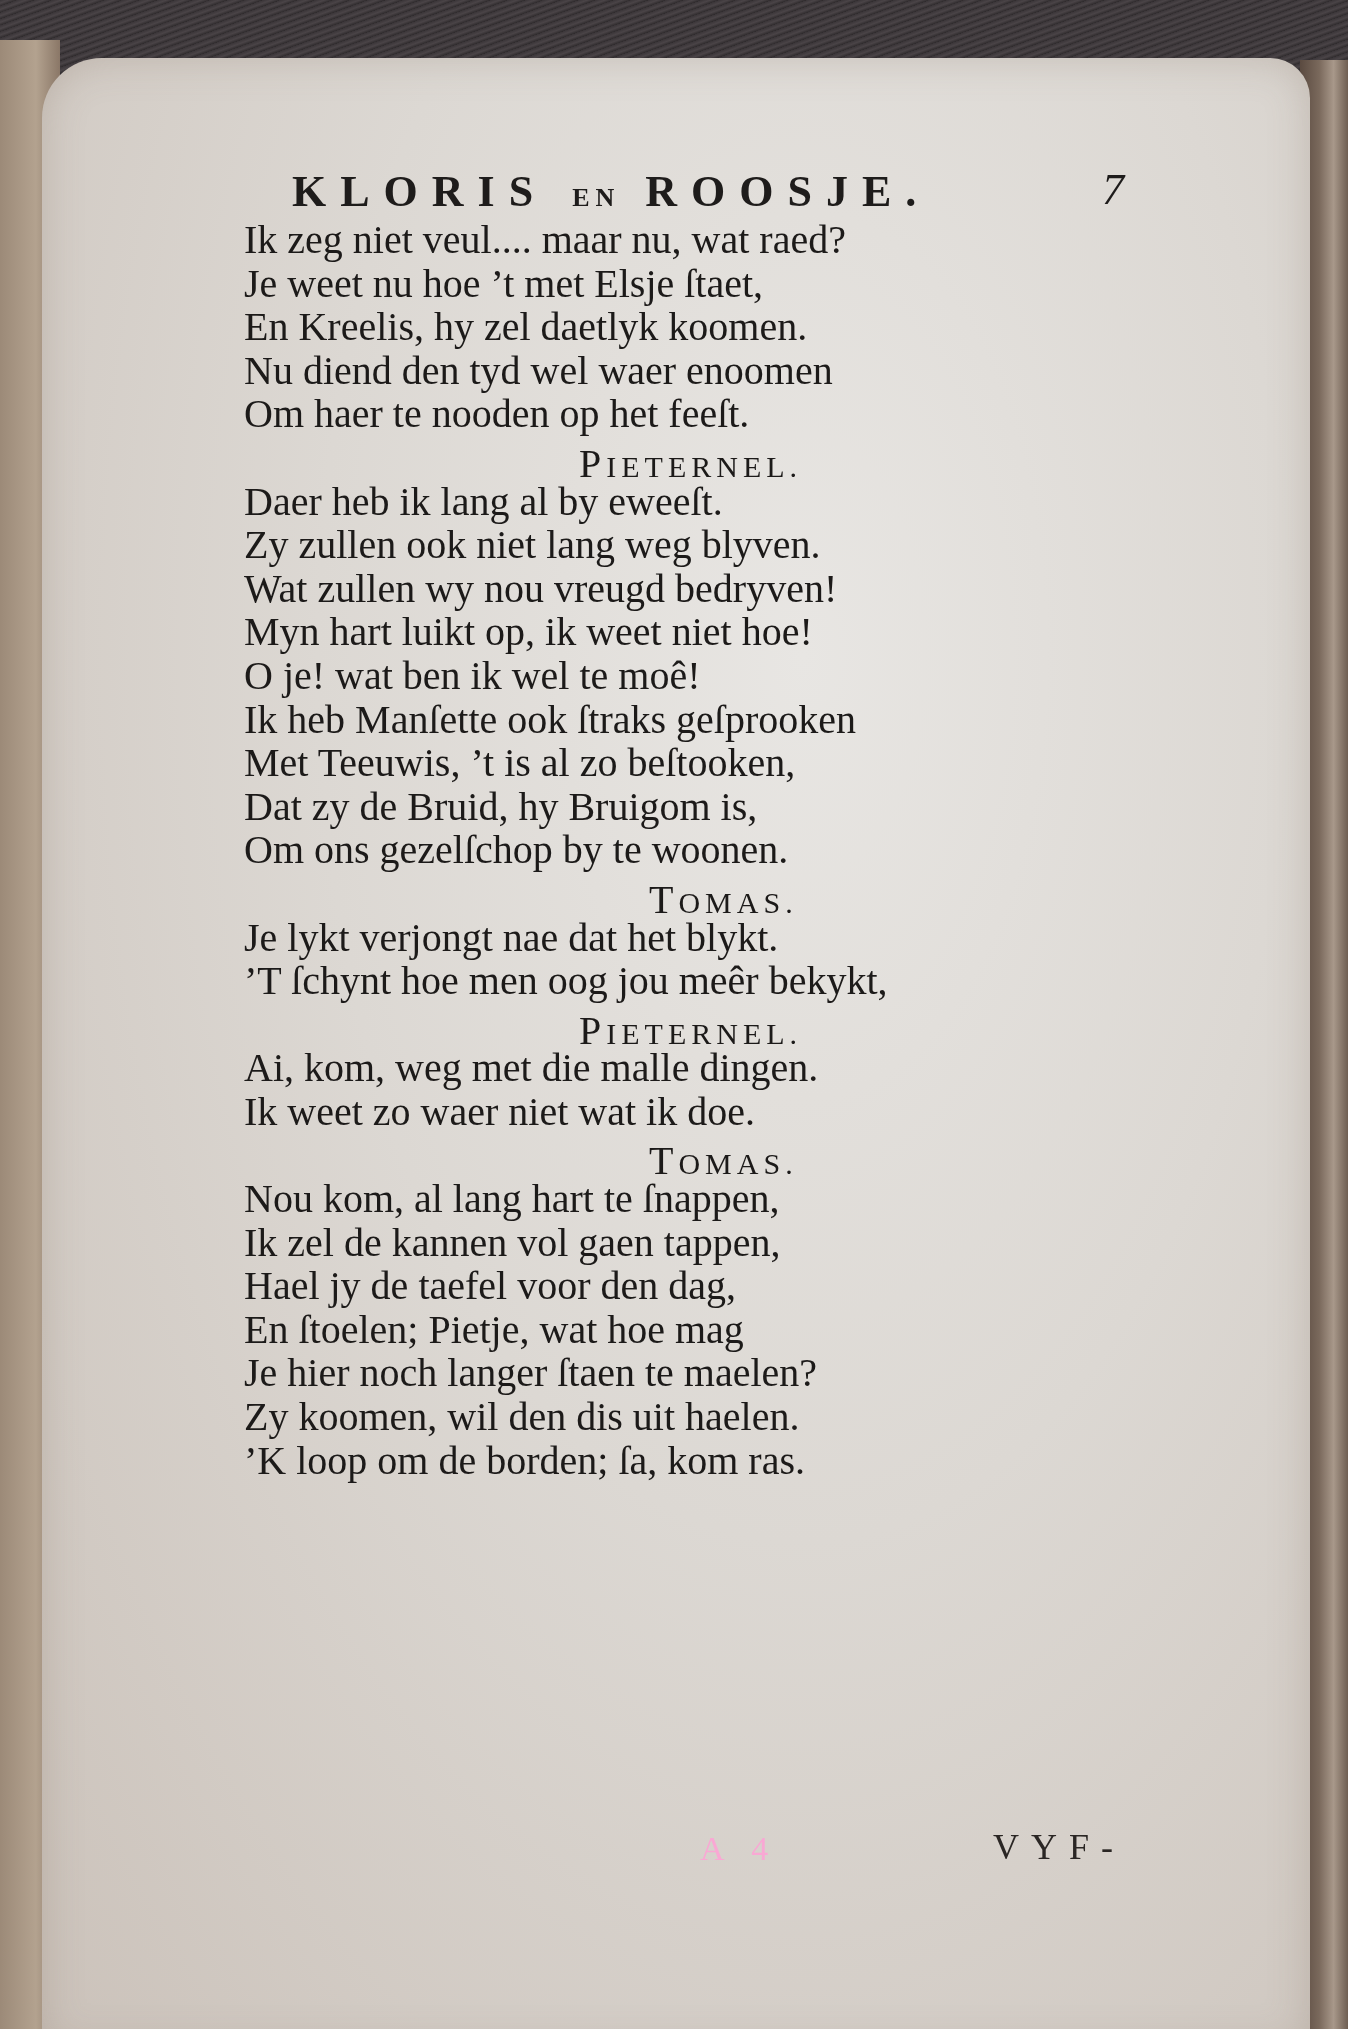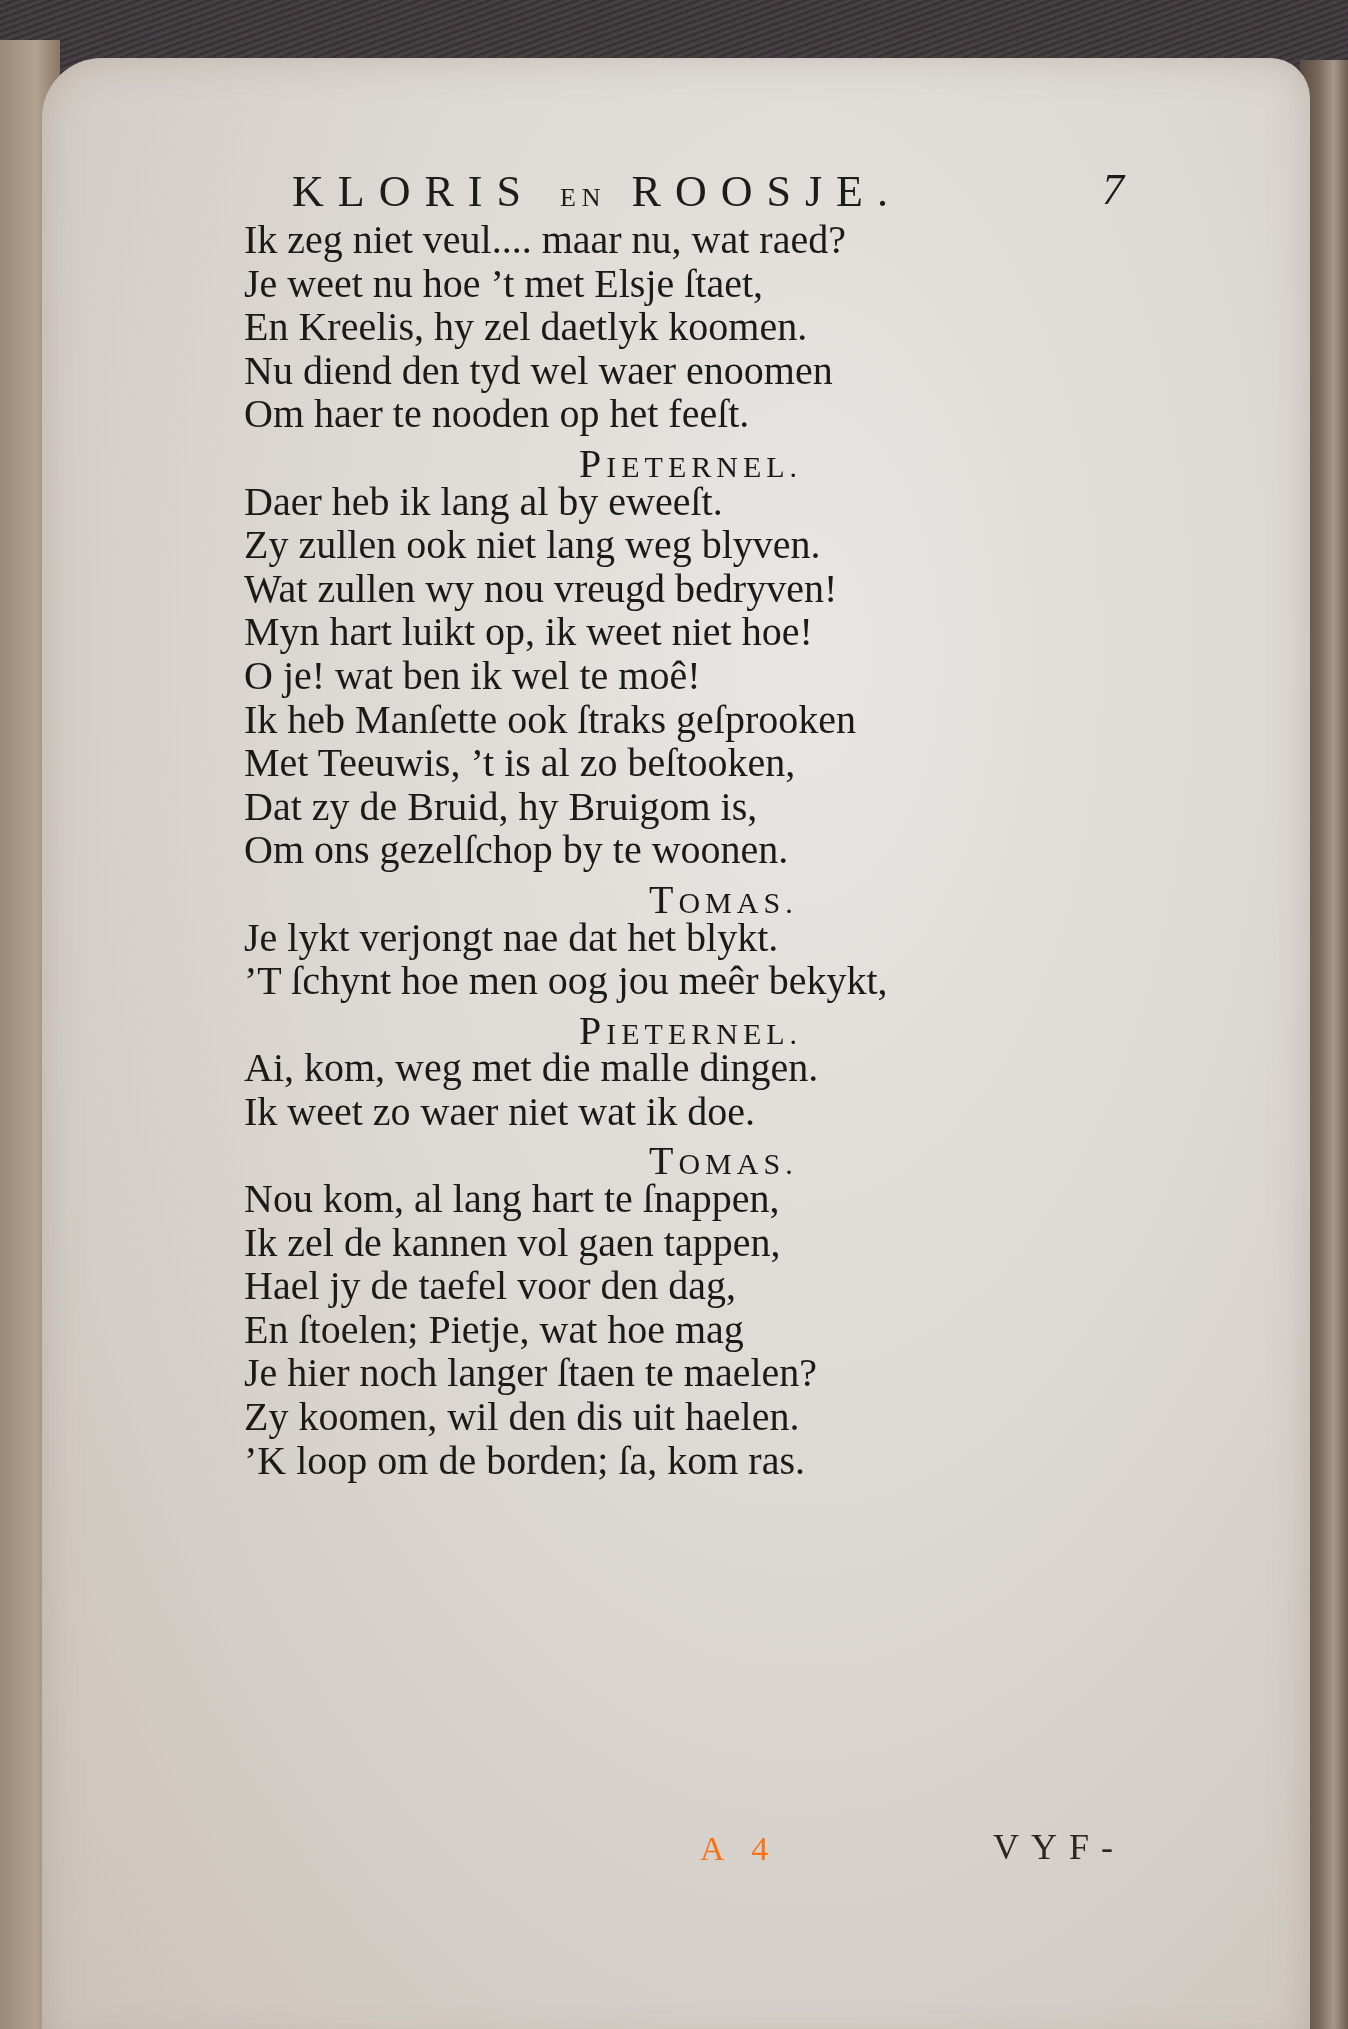--- a/index.html
+++ b/index.html
@@ -24,20 +24,21 @@
     position: absolute; left: 42px; top: 58px; width: 1268px; height: 1990px;
     border-radius: 60px 40px 0 0;
     background:
       radial-gradient(ellipse at 60% 30%, #e8e6e3 0%, #dcd8d3 45%, #cbc2ba 100%);
     box-shadow: inset 0 0 40px rgba(120,100,85,0.25);
   }
   .running-head {
     position: absolute; left: 292px; top: 166px;
     font-size: 44px; letter-spacing: 14px; color: #1e1c1b;
     white-space: nowrap;
+    font-weight: bold;
   }
   .running-head .small { font-size: 26px; letter-spacing: 6px; }
   .folio {
     position: absolute; left: 1102px; top: 164px; font-size: 44px; color: #1e1c1b;
     font-style: italic;
   }
   .text {
     position: absolute; left: 196px; top: 218px;
     color: #1c1a19; font-size: 40px; line-height: 43.6px; margin-left: 48px;
   }
@@ -45,21 +46,21 @@
   .speaker {
     white-space: nowrap; height: 43.6px;
     font-size: 30px; letter-spacing: 5px; text-transform: uppercase;
     padding-top: 6px; box-sizing: border-box;
   }
   .speaker::first-letter { font-size: 40px; }
   .sp-pieternel { padding-left: 335px; }
   .sp-tomas { padding-left: 405px; font-family: Liberation Serif, serif; }
   .signature {
     position: absolute; left: 700px; top: 1830px; font-size: 34px;
-    letter-spacing: 10px; color: #f97316;
+    letter-spacing: 10px; color: #f9a8d4;
   }
   .catchword {
     position: absolute; left: 993px; top: 1826px; font-size: 36px;
     letter-spacing: 12px; color: #2a2624;
   }
 </style>
 </head>
 <body>
 
 <div class="cloth"></div>

